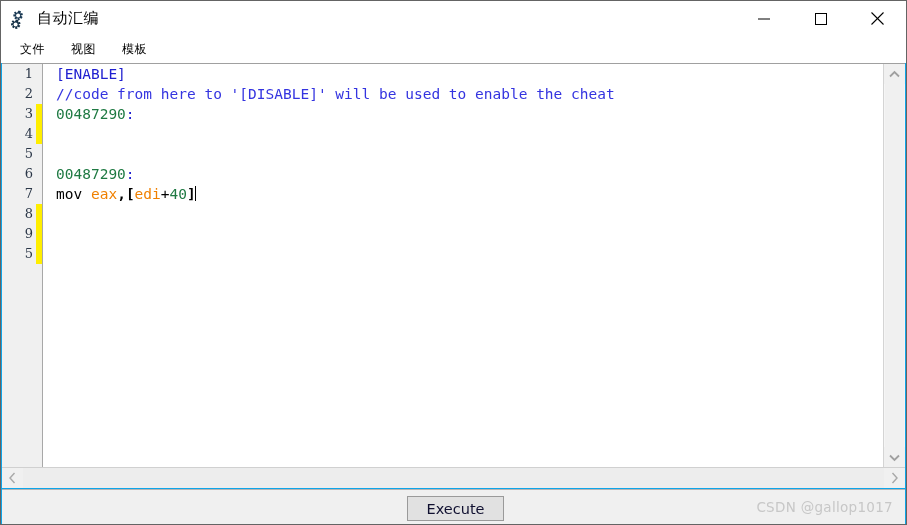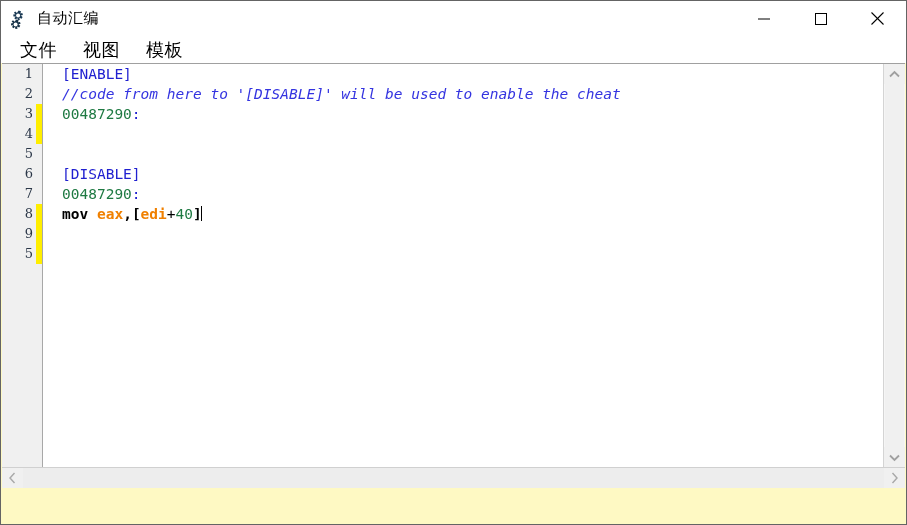--- a/index.html
+++ b/index.html
@@ -8,21 +8,21 @@
     background: #ffffff;
   }
   body {
     font-family: "Liberation Sans", sans-serif;
     -webkit-font-smoothing: none;
   }
   #app {
     position: relative;
     width: 907px;
     height: 525px;
-    background: #fef9c3;
+    background: #0ea5e9;
     border: 1px solid #646464;
     box-sizing: border-box;
     overflow: hidden;
   }
 
   
   .titlebar {
     position: absolute;
     left: 0; top: 0;
     width: 905px;
@@ -67,21 +67,21 @@
     width: 905px;
     height: 27px;
     background: #ffffff;
     display: flex;
     align-items: center;
     padding-left: 10px;
     box-sizing: border-box;
   }
   .menu-item {
     font-family: "DejaVu Sans", sans-serif;
-    font-size: 18px;
+    font-size: 12px;
     color: #000000;
     padding: 3px 9px;
     margin-right: 8px;
     letter-spacing: 0.5px;
   }
 
   
   .editor-frame {
     position: absolute;
     left: 1px;
@@ -132,40 +132,40 @@
     width: 6px;
     height: 20px;
     background: #ffee00;
   }
   .gut-mod.off { background: transparent; }
 
   .code-pane {
     flex: 1 1 auto;
     position: relative;
     background: #ffffff;
-    padding-left: 19px;
+    padding-left: 13px;
     padding-top: 0px;
     overflow: hidden;
   }
   .code-line {
     height: 20px;
     line-height: 20px;
     white-space: pre;
     font-family: "DejaVu Sans Mono", monospace;
     font-size: 14.5px;
     color: #000000;
   }
   .tok-section   { color: #2020d0; }
-  .tok-comment   { color: #3434e0; font-style: italic; }
+  .tok-comment   { color: #3434e0; }
   .tok-address   { color: #1f7a43; }
   .tok-colon     { color: #2020d0; }
   .tok-db        { color: #7b1220; font-weight: bold; }
   .tok-num       { color: #1f7a43; }
-  .tok-mnemonic  { color: #000000; font-weight: bold; }
-  .tok-reg       { color: #f08000; font-weight: bold; }
+  .tok-mnemonic  { color: #000000; font-weight: normal; }
+  .tok-reg       { color: #f08000; font-weight: normal; }
   .tok-punct     { color: #000000; font-weight: bold; }
   .tok-plain     { color: #000000; }
   .caret {
     display: inline-block;
     width: 1px;
     height: 15px;
     background: #000000;
     vertical-align: -2px;
     margin-left: -1px;
   }
@@ -365,21 +365,20 @@
             <span class="gut-num">5</span>
             <span class="gut-mod"></span>
           </div>
         </div>
       <div class="code-pane" id="code-pane">
           <div class="code-line"><span class="tok-section">[ENABLE]</span></div>
           <div class="code-line"><span class="tok-comment">//code from here to '[DISABLE]' will be used to enable the cheat</span></div>
           <div class="code-line"><span class="tok-address">00487290</span><span class="tok-colon">:</span></div>
           <div class="code-line">&nbsp;</div>
           <div class="code-line">&nbsp;</div>
-          <div class="code-line"><span class="tok-section">[DISABLE]</span></div>
           <div class="code-line"><span class="tok-address">00487290</span><span class="tok-colon">:</span></div>
           <div class="code-line"><span class="tok-mnemonic">mov</span><span class="tok-plain"> </span><span class="tok-reg">eax</span><span class="tok-punct">,</span><span class="tok-punct">[</span><span class="tok-reg">edi</span><span class="tok-plain">+</span><span class="tok-num">40</span><span class="tok-punct">]</span><span class="caret"></span></div>
         </div>
     </div>
 
     <div class="vscroll">
       <div class="vs-arrow up">
         <svg width="11" height="9" viewBox="0 0 11 9">
           <path d="M1 6.5 L5.5 2 L10 6.5" fill="none" stroke="#a0a0a0" stroke-width="1.8"></path>
         </svg>
@@ -402,14 +401,18 @@
       </svg>
     </div>
     <div class="hs-track"></div>
     <div class="hs-arrow right">
       <svg width="9" height="12" viewBox="0 0 9 12">
         <path d="M2.5 1 L7 6 L2.5 11" fill="none" stroke="#a8a8a8" stroke-width="1.4"></path>
       </svg>
     </div>
   </div>
 
+  <div class="bottombar">
+    <div class="execute-btn">Execute</div>
+    <div class="watermark">CSDN @gallop1017</div>
+  </div>
 
 </div>
 
 </body></html>

